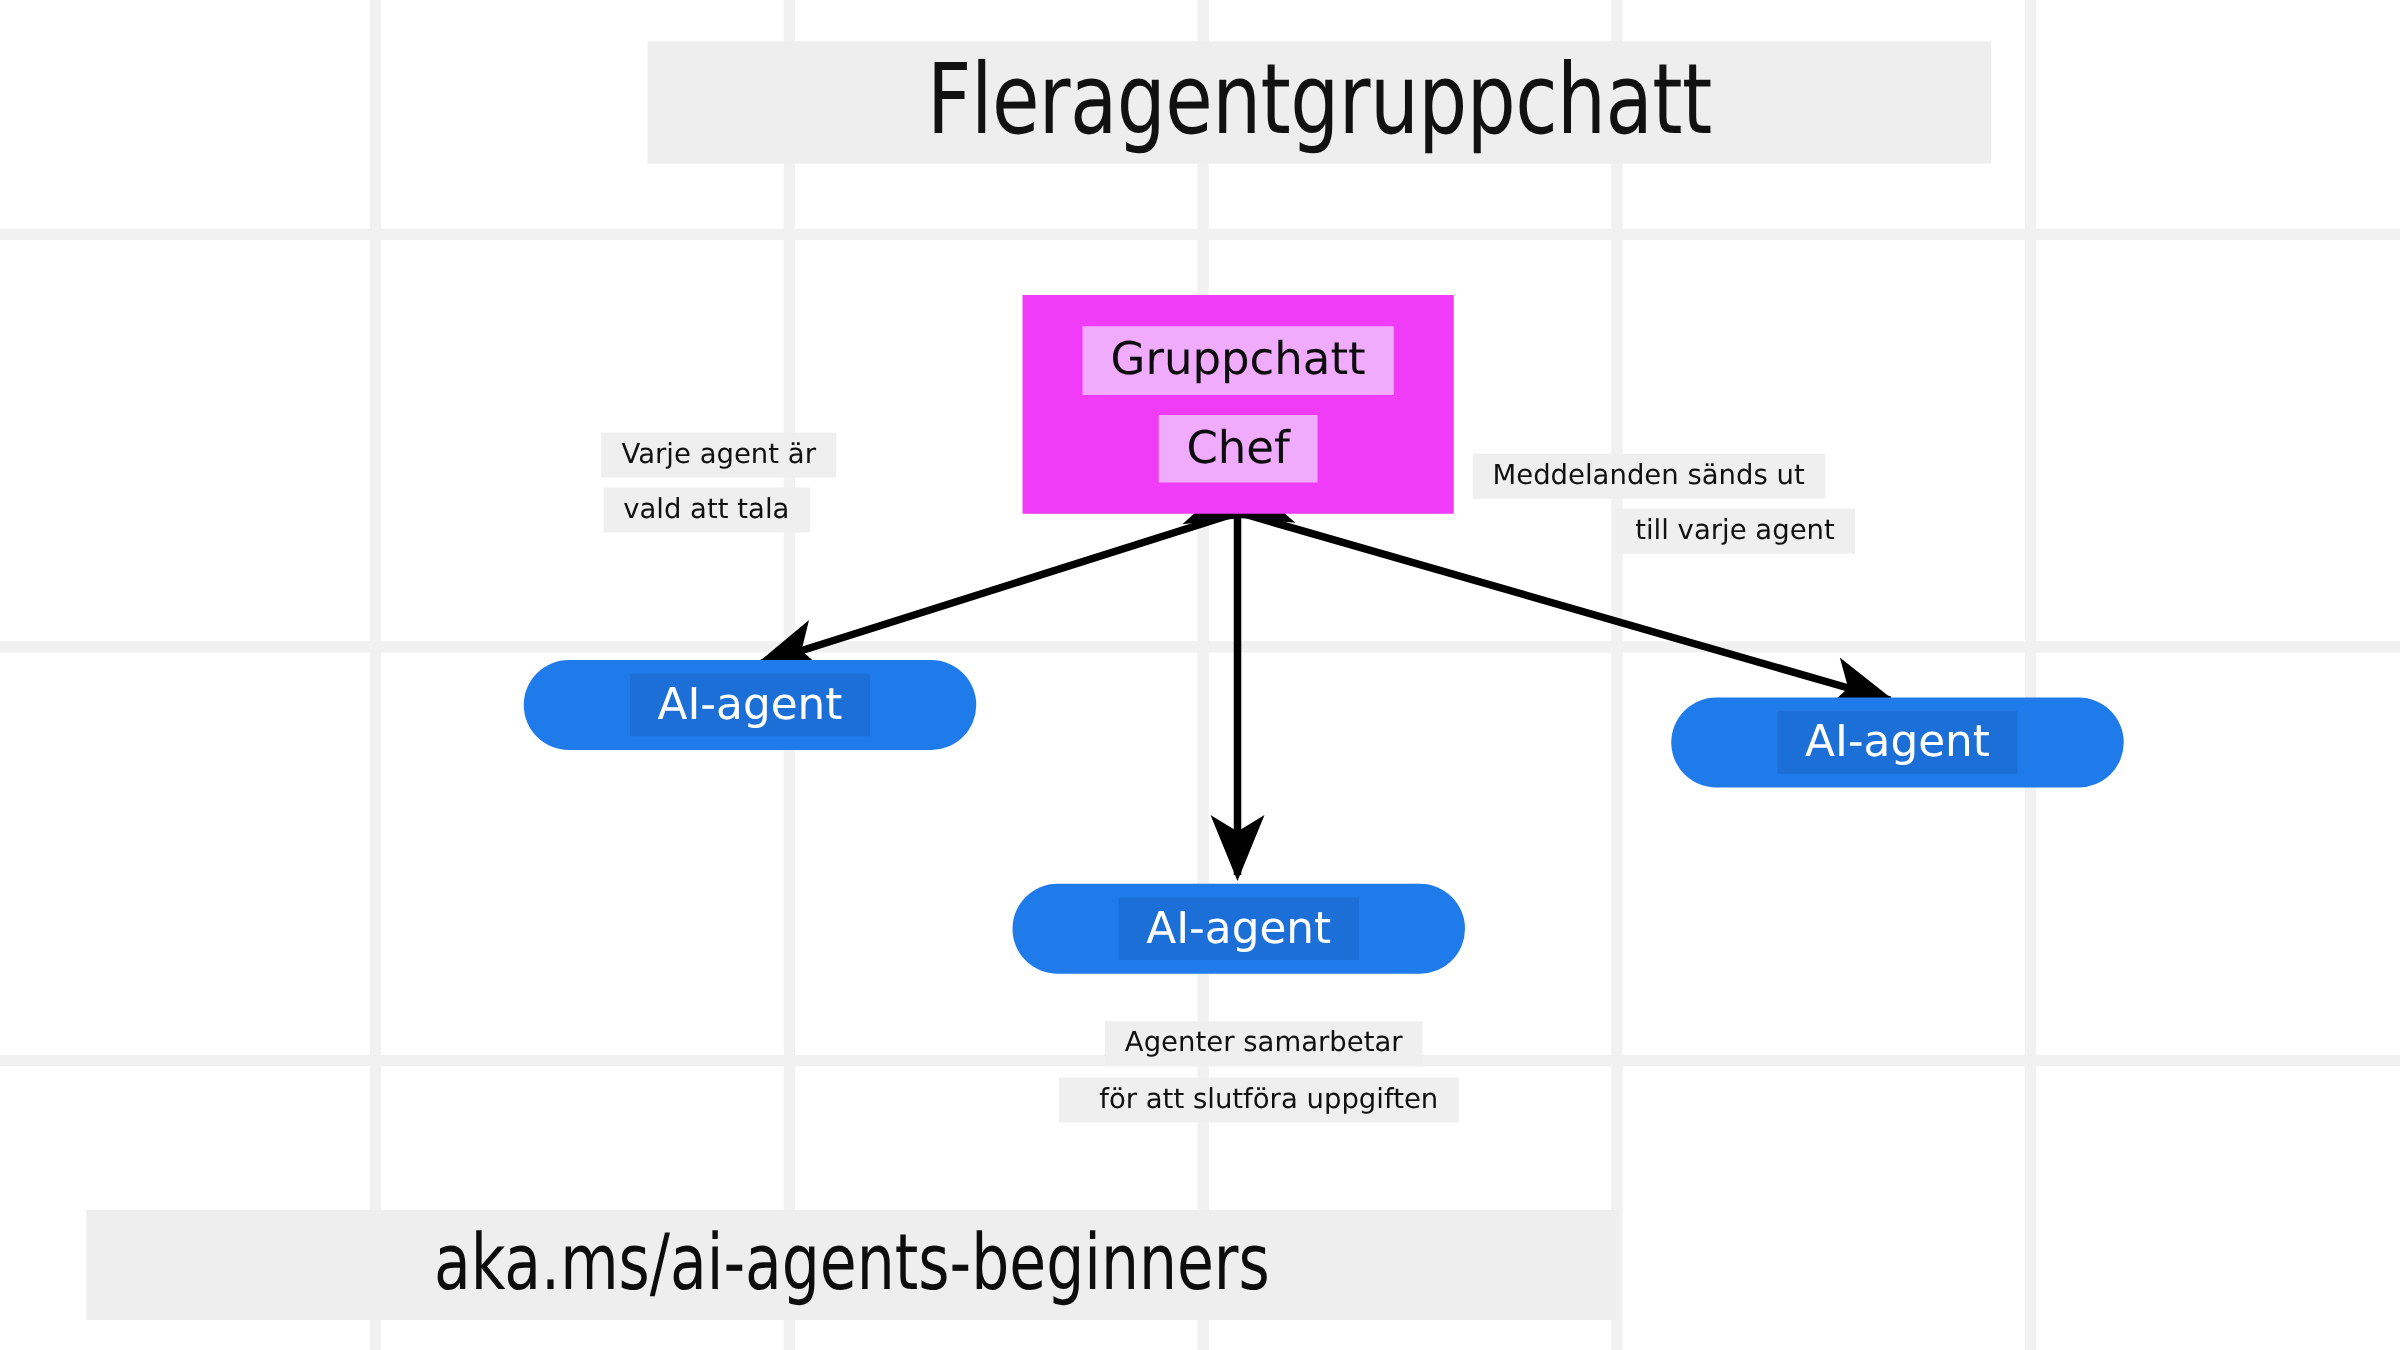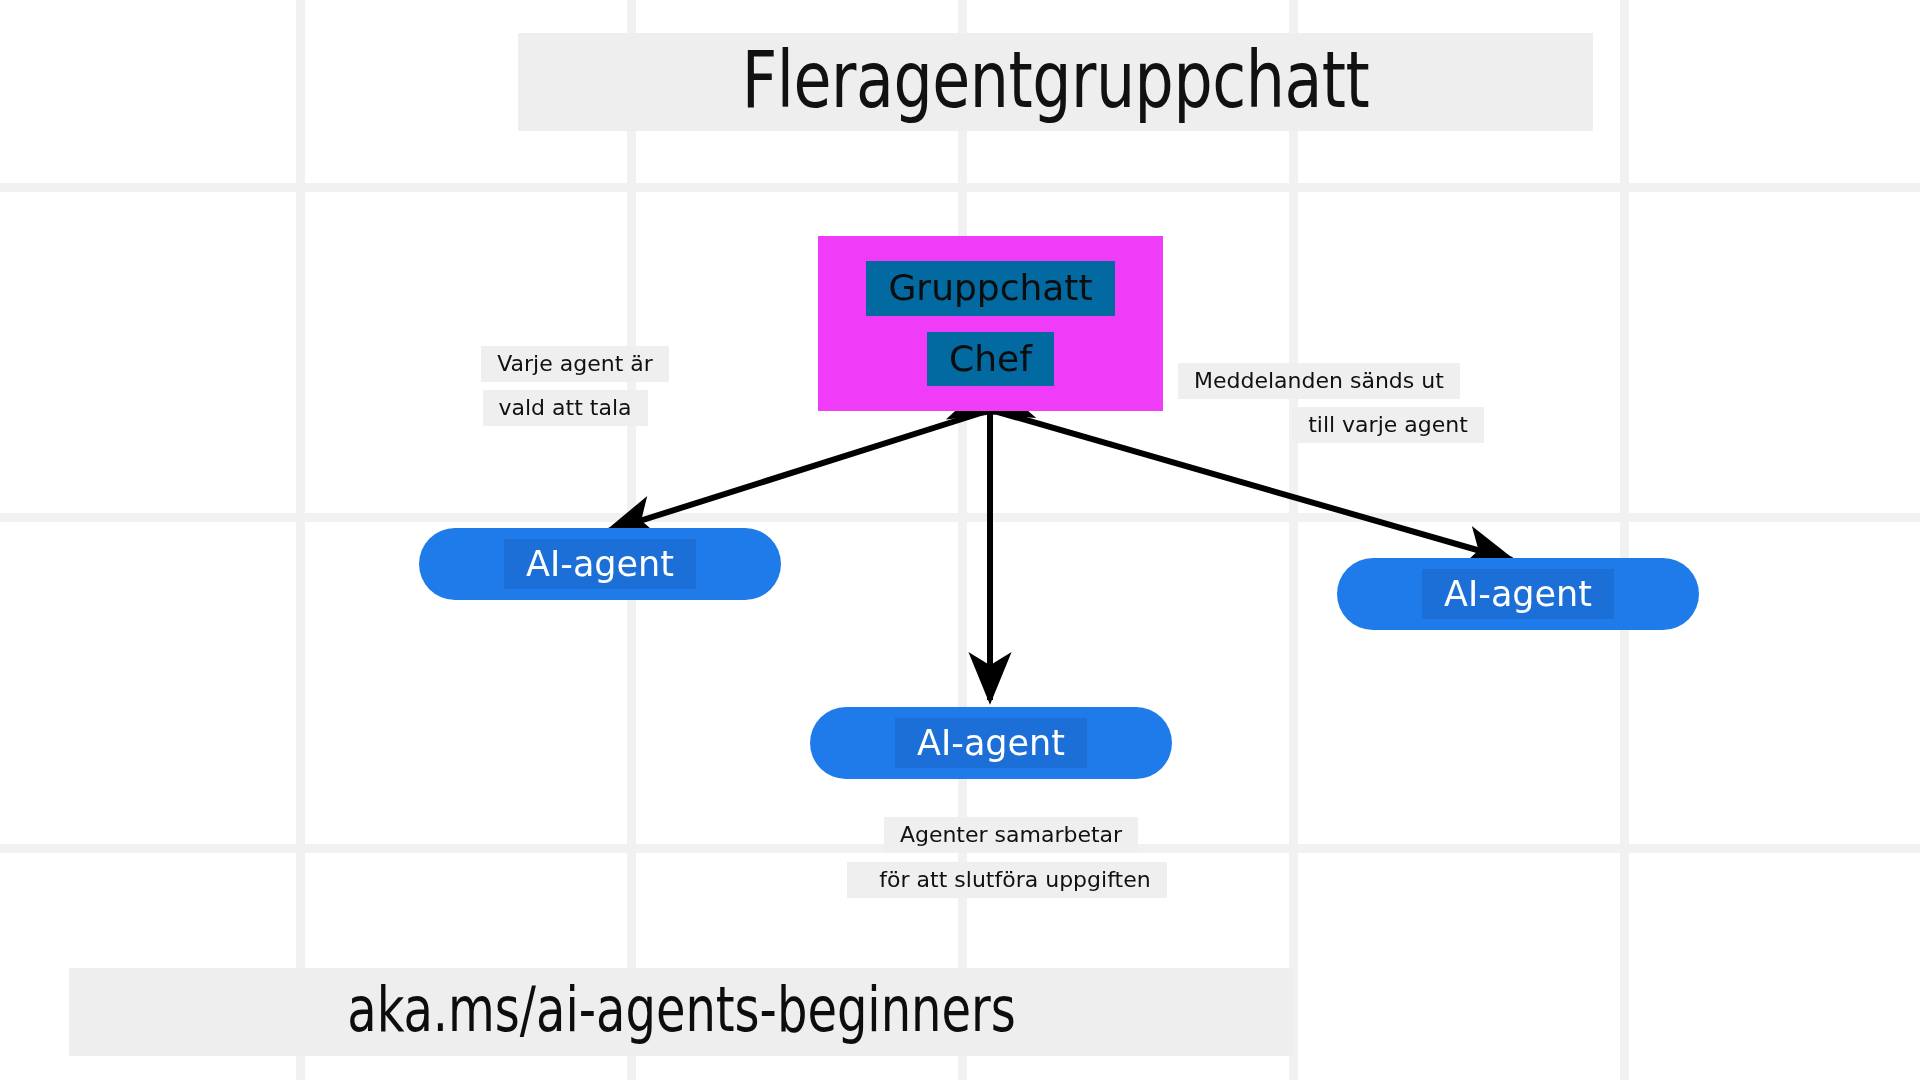--- a/index.html
+++ b/index.html
@@ -78,21 +78,21 @@
     background: #f03cf8;
     z-index: 5;
     display: flex;
     flex-direction: column;
     align-items: center;
     justify-content: center;
     gap: 16px;
   }
   .manager-line {
     display: inline-block;
-    background: #0369a1;
+    background: #f0abfc;
     color: #0d0d0d;
     font-size: 36px;
     font-weight: 400;
     line-height: 1.30;
     padding: 4px 22px;
     white-space: nowrap;
   }
 
   
   .agent-pill {

